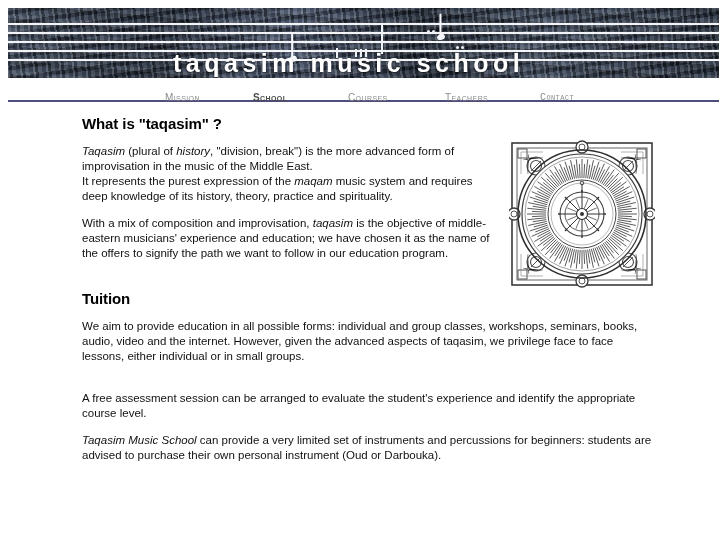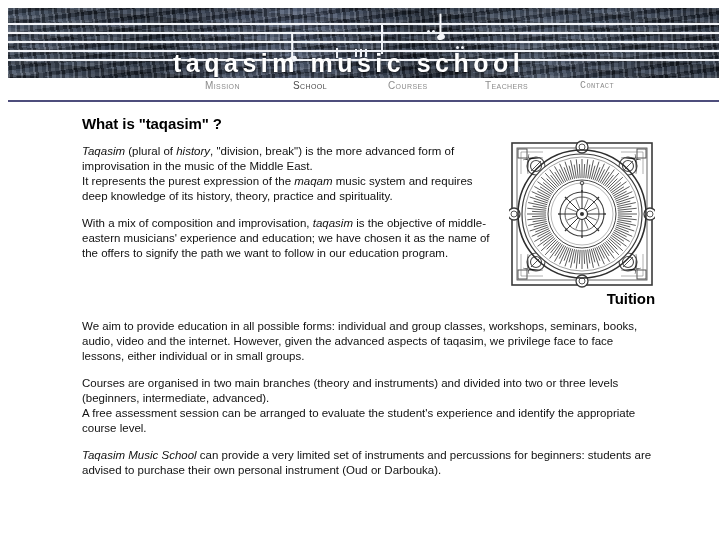--- a/index.html
+++ b/index.html
@@ -111,33 +111,32 @@
 
   
   .nav {
     position: relative;
     margin: 0 8px;
     padding: 4px 0 4px 0;
     height: 14px;
   }
   .nav a {
     position: absolute;
-    top: 2px;
+    top: 14px;
     text-decoration: none;
     font-family: "Liberation Sans", sans-serif;
     font-size: 10px;
     font-variant: small-caps;
     letter-spacing: 0.4px;
     color: #8c8c8c;
     white-space: nowrap;
-    margin-left: 40px;
   }
   .nav a.active {
     color: #4a4a4a;
-    font-weight: normal;
+    font-weight: bold;
     text-align: right;
   }
   .nav a.n1 { left: 157px; }
   .nav a.n2 { left: 245px; }
   .nav a.n3 { left: 340px; }
   .nav a.n4 { left: 437px; }
   .nav a.n5 { left: 532px; font-family: Liberation Mono, monospace; }
 
   .navrule {
     margin: 0 8px 0 8px;
@@ -157,21 +156,20 @@
   h2.section {
     font-size: 15px;
     font-weight: bold;
     margin: 0 0 13px 0;
     letter-spacing: -0.1px;
     color: #000000;
   }
   h2.section.tuition {
     margin-top: 30px;
     margin-bottom: 13px;
-    text-align: right;
   }
   p.para {
     margin: 0 0 12px 0;
     text-align: left;
   }
   p.para em { font-style: italic; }
   .narrow { max-width: 418px; }
 
   
   .ornament {
@@ -455,17 +453,17 @@
 
   <h2 class="section">What is "taqasim" ?</h2>
   <div class="narrow">
     <p class="para"><em>Taqasim</em><span> (plural of </span><em>history</em><span>, "division, break") is the more advanced form of improvisation in the music of the Middle East.</span><br><span>It represents the purest expression of the </span><em>maqam</em><span> music system and requires deep knowledge of its history, theory, practice and spirituality.</span></p>
     <p class="para"><span>With a mix of composition and improvisation, </span><em>taqasim</em><span> is the objective of middle-eastern musicians' experience and education; we have chosen it as the name of the offers to signify the path we want to follow in our education program.</span></p>
   </div>
 
   <h2 class="section tuition">Tuition</h2>
   <div>
     <p class="para"><span>We aim to provide education in all possible forms: individual and group classes, workshops, seminars, books, audio, video and the internet. However, given the advanced aspects of taqasim, we privilege face to face lessons, either individual or in small groups.</span></p>
-    <p class="para"><span>Courses are organised in two main branches (theory and instruments) and divided into two or three levels (beginners, intermediate, advanced).</span><br><span>A free assessment session can be arranged to evaluate the student's experience and identify the appropriate course level.</span></p>
+    <p class="para"><br><span>A free assessment session can be arranged to evaluate the student's experience and identify the appropriate course level.</span></p>
     <p class="para"><em>Taqasim Music School</em><span> can provide a very limited set of instruments and percussions for beginners: students are advised to purchase their own personal instrument (Oud or Darbouka).</span><br></p>
 
   </div>
 </div>
 
 </body></html>

